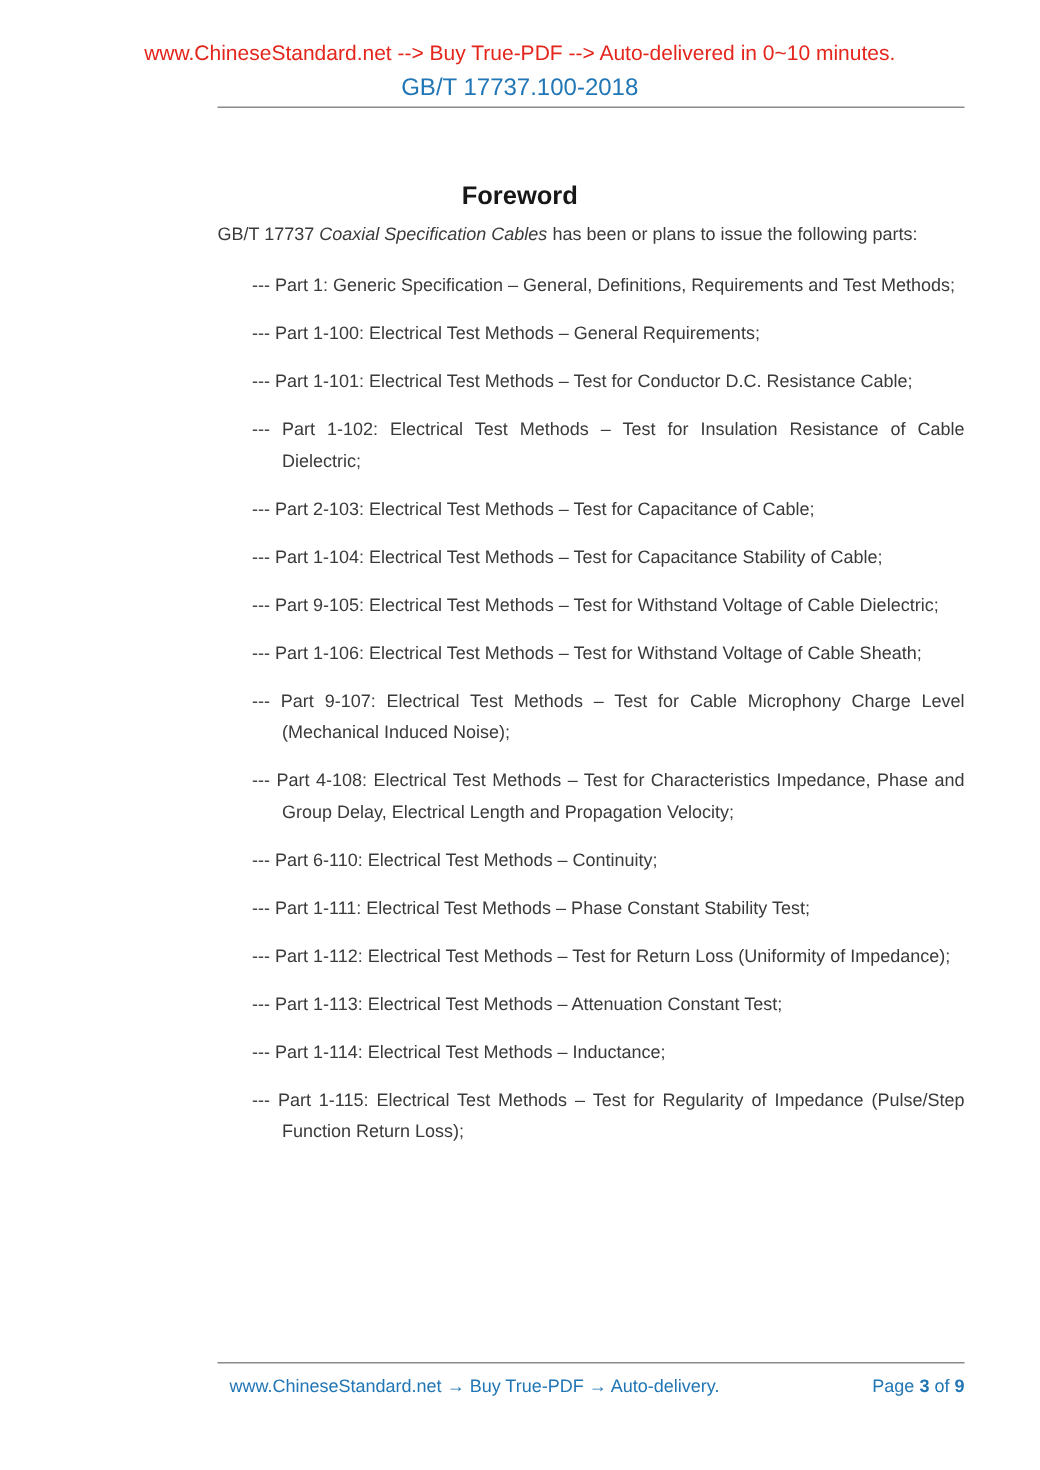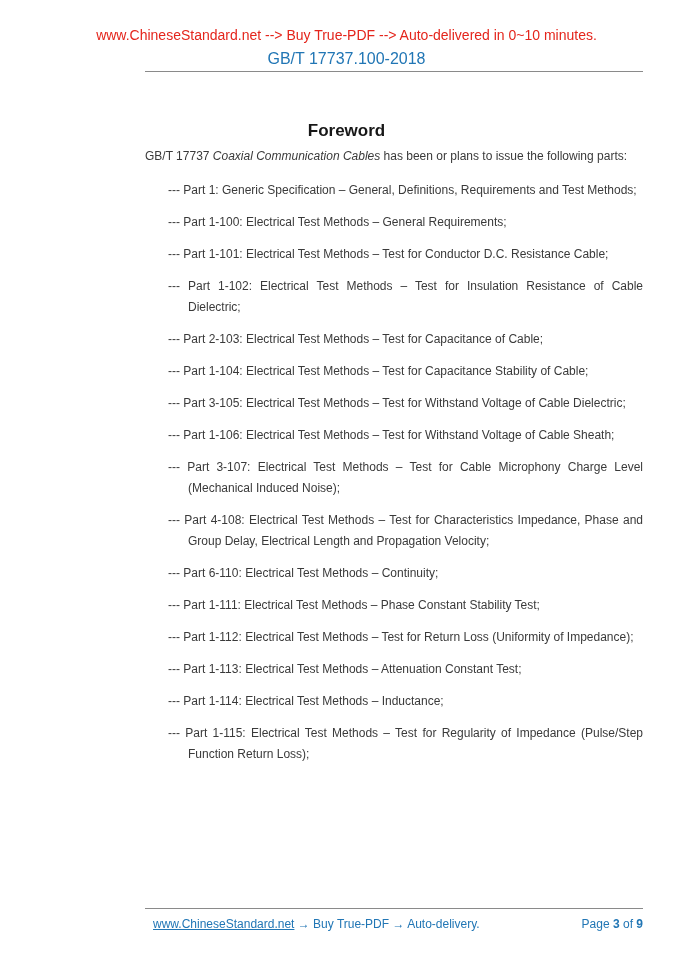--- a/index.html
+++ b/index.html
@@ -70,51 +70,50 @@
     top: 917px; left: 97px; width: 498px;
     font-size: 12px;
     color: #2176b5;
     display: flex;
     justify-content: space-between;
     align-items: baseline;
   }
   .footer-left { padding-left: 8px; }
   .footer a {
     color: #2176b5;
-    text-decoration: underline;
     cursor: pointer;
   }
   .pg { font-weight: bold; }
 </style>
 </head>
 <body>
 
 <div class="page">
 
   <div class="promo">www.ChineseStandard.net --&gt; Buy True-PDF --&gt; Auto-delivered in 0~10 minutes.</div>
 
   <div class="docnum">GB/T 17737.100-2018</div>
 
   <div class="hr-top"></div>
 
   <div class="title">Foreword</div>
 
   <div class="content">
-    <p class="intro"><span>GB/T 17737 </span><span class="it">Coaxial Communication Cables</span><span> has been or plans to issue the following parts:</span></p>
+    <p class="intro"><span>GB/T 17737 </span><span class="it">Coaxial Specification Cables</span><span> has been or plans to issue the following parts:</span></p>
 
     <div class="parts">
       <div class="part">--- Part 1: Generic Specification – General, Definitions, Requirements and Test Methods;</div>
       <div class="part">--- Part 1-100: Electrical Test Methods – General Requirements;</div>
       <div class="part">--- Part 1-101: Electrical Test Methods – Test for Conductor D.C. Resistance Cable;</div>
       <div class="part">--- Part 1-102: Electrical Test Methods – Test for Insulation Resistance of Cable Dielectric;</div>
       <div class="part">--- Part 2-103: Electrical Test Methods – Test for Capacitance of Cable;</div>
       <div class="part">--- Part 1-104: Electrical Test Methods – Test for Capacitance Stability of Cable;</div>
-      <div class="part">--- Part 3-105: Electrical Test Methods – Test for Withstand Voltage of Cable Dielectric;</div>
+      <div class="part">--- Part 9-105: Electrical Test Methods – Test for Withstand Voltage of Cable Dielectric;</div>
       <div class="part">--- Part 1-106: Electrical Test Methods – Test for Withstand Voltage of Cable Sheath;</div>
-      <div class="part">--- Part 3-107: Electrical Test Methods – Test for Cable Microphony Charge Level (Mechanical Induced Noise);</div>
+      <div class="part">--- Part 9-107: Electrical Test Methods – Test for Cable Microphony Charge Level (Mechanical Induced Noise);</div>
       <div class="part">--- Part 4-108: Electrical Test Methods – Test for Characteristics Impedance, Phase and Group Delay, Electrical Length and Propagation Velocity;</div>
       <div class="part">--- Part 6-110: Electrical Test Methods – Continuity;</div>
       <div class="part">--- Part 1-111: Electrical Test Methods – Phase Constant Stability Test;</div>
       <div class="part">--- Part 1-112: Electrical Test Methods – Test for Return Loss (Uniformity of Impedance);</div>
       <div class="part">--- Part 1-113: Electrical Test Methods – Attenuation Constant Test;</div>
       <div class="part">--- Part 1-114: Electrical Test Methods – Inductance;</div>
       <div class="part">--- Part 1-115: Electrical Test Methods – Test for Regularity of Impedance (Pulse/Step Function Return Loss);</div>
     </div>
   </div>
 

